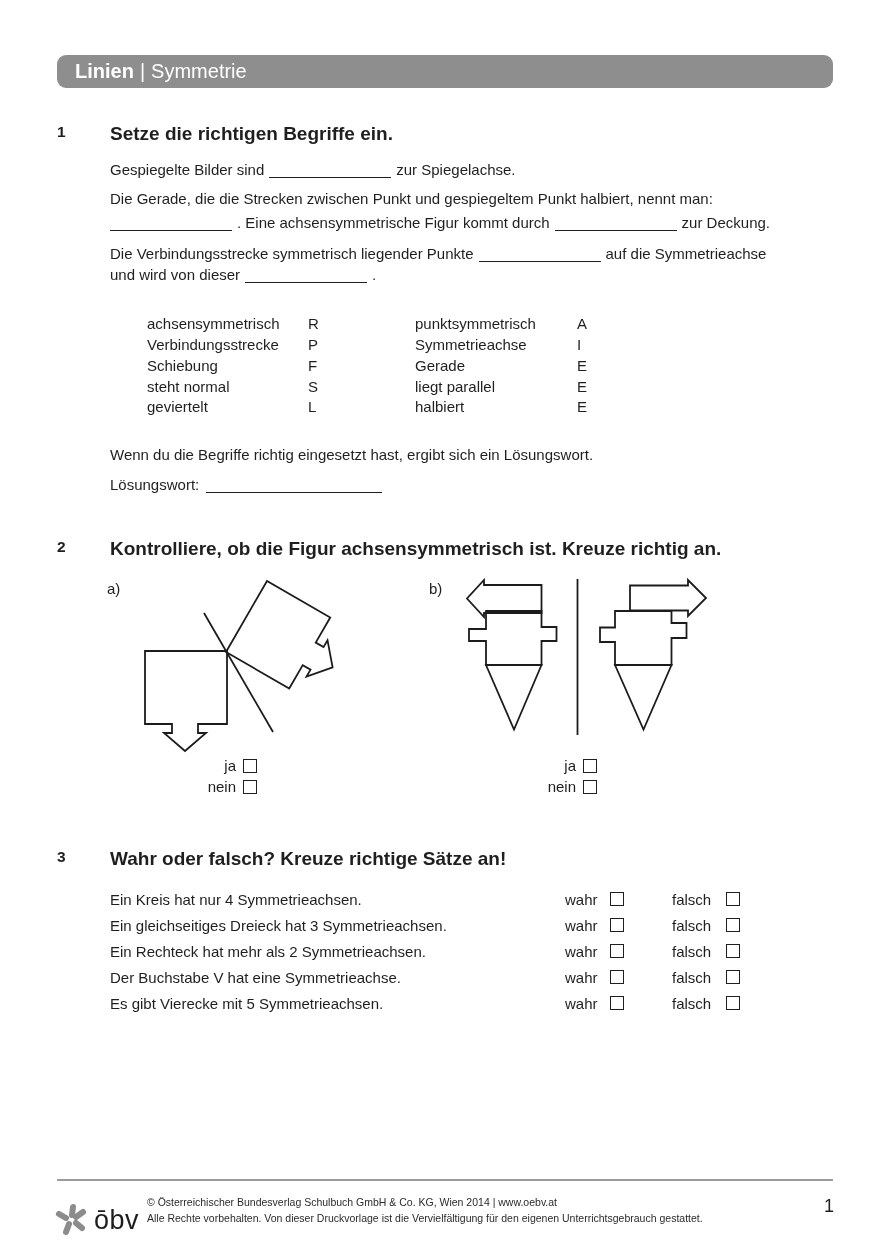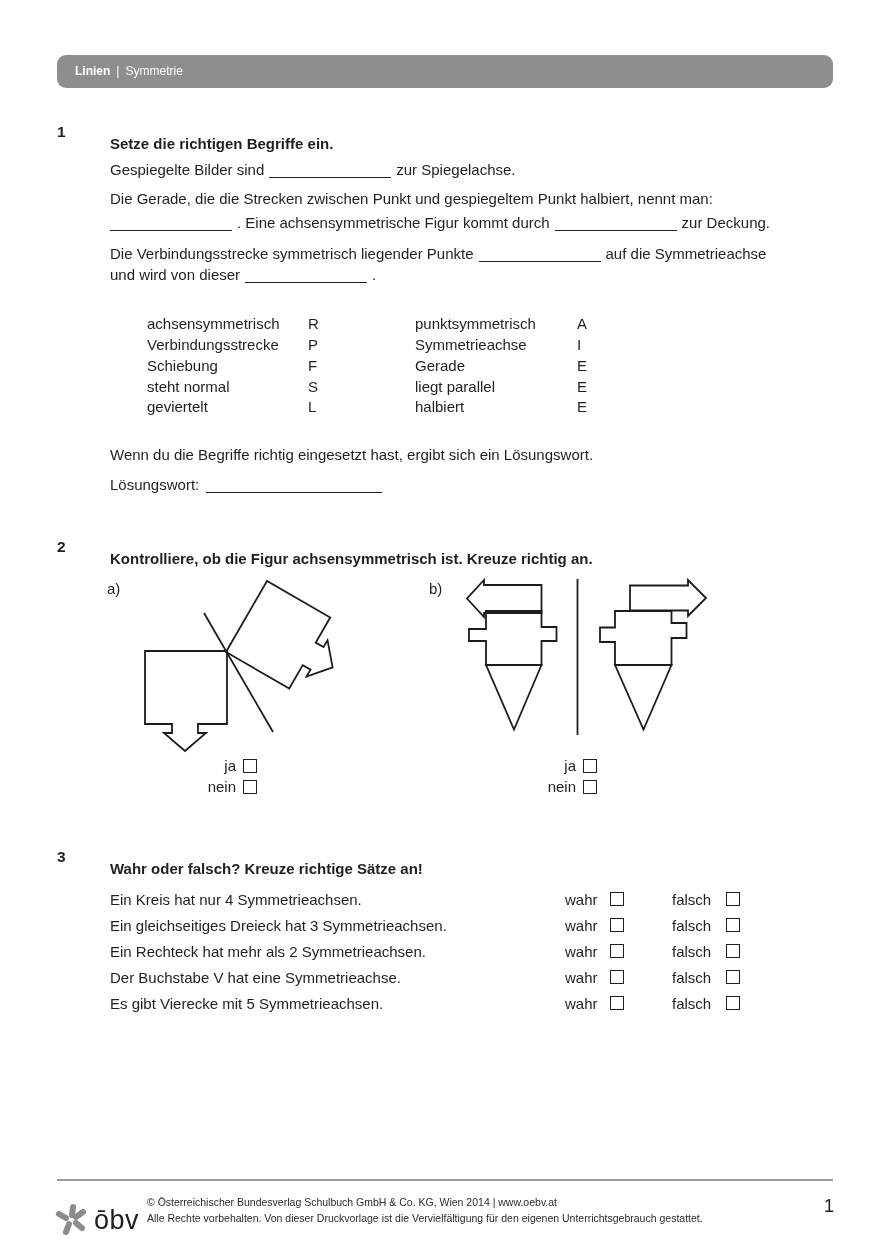--- a/index.html
+++ b/index.html
@@ -8,29 +8,29 @@
     font-family:"Liberation Sans","DejaVu Sans",sans-serif;
     color:#1f1f1f; font-size:15px; overflow:hidden;
   }
   .abs { position:absolute; }
   .bold { font-weight:700; }
 
   
   .header-bar {
     left:57px; top:55px; width:776px; height:33px;
     background:#8e8e8e; border-radius:9px;
-    color:#ffffff; font-size:12px; line-height:33px;
+    color:#ffffff; font-size:20px; line-height:33px;
     padding-left:18px; box-sizing:border-box;
   }
   .header-bar .sep { padding:0 6px; font-weight:300; }
   .header-bar .light { font-weight:400; }
 
   
   .ex-num { font-weight:700; font-size:15.5px; }
-  .ex-title { font-weight:700; font-size:15px;margin-top:12px; }
+  .ex-title { font-weight:700; font-size:19px; }
 
   
   .blank {
     display:inline-block; width:122px; height:14px;
     border-bottom:1.3px solid #1f1f1f;
     vertical-align:-3px; margin:0 5px;
   }
   .blank.solution { width:176px; margin-left:7px; }
 
   

